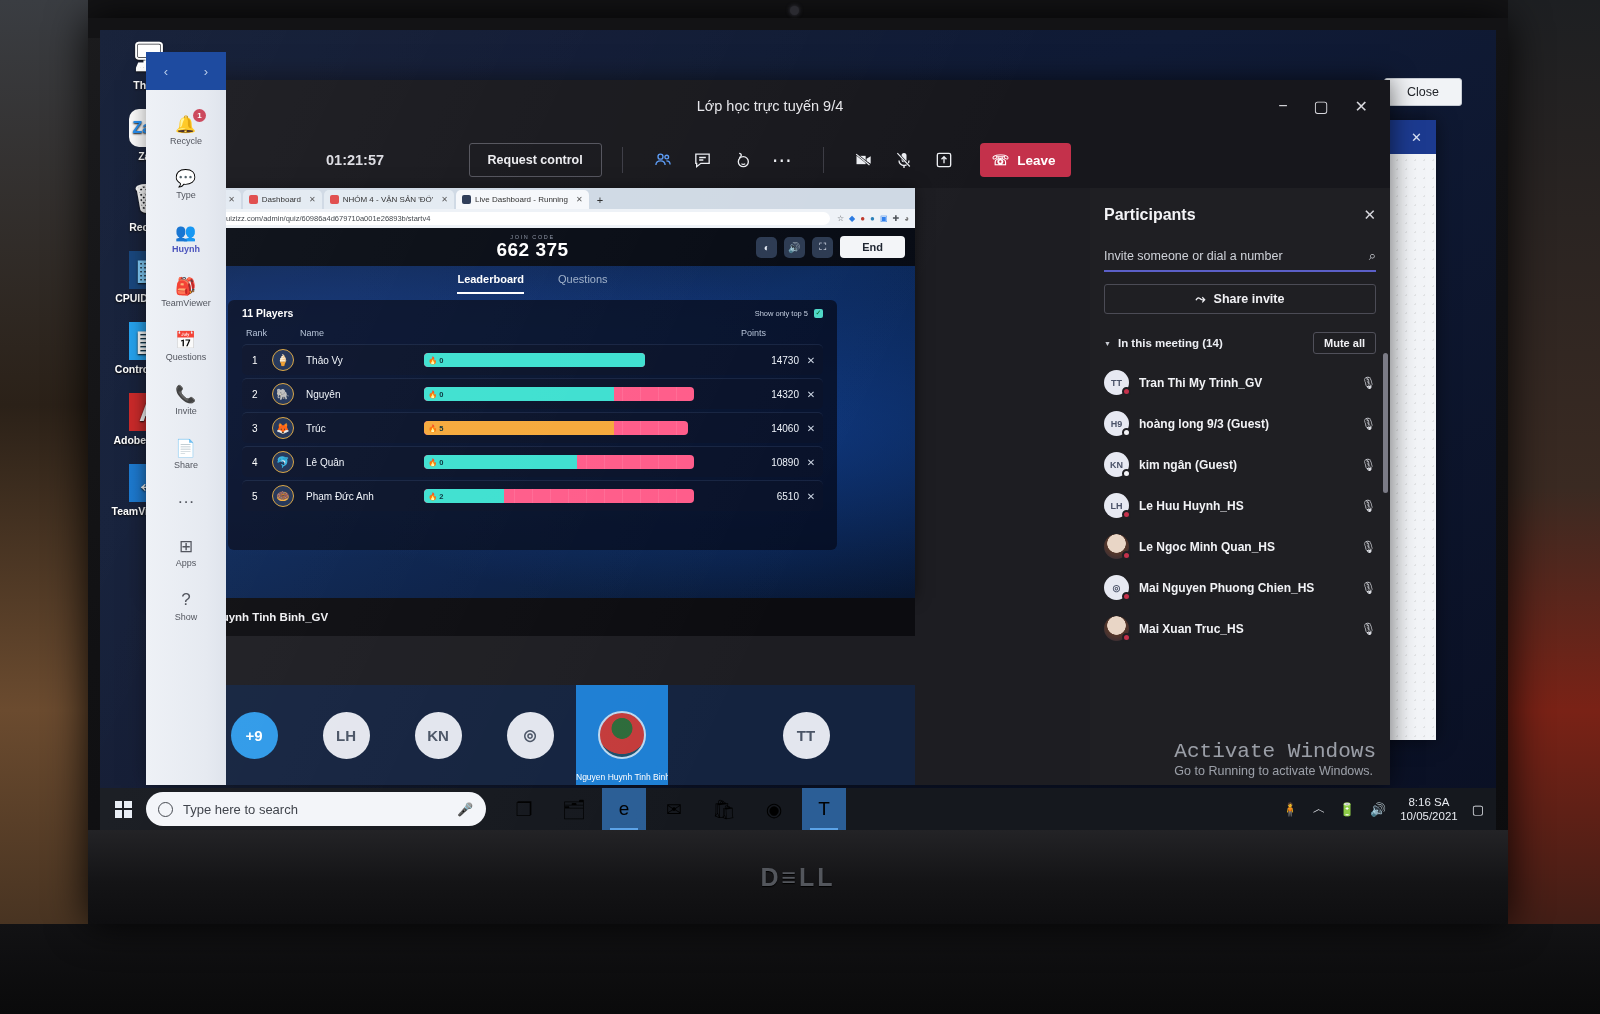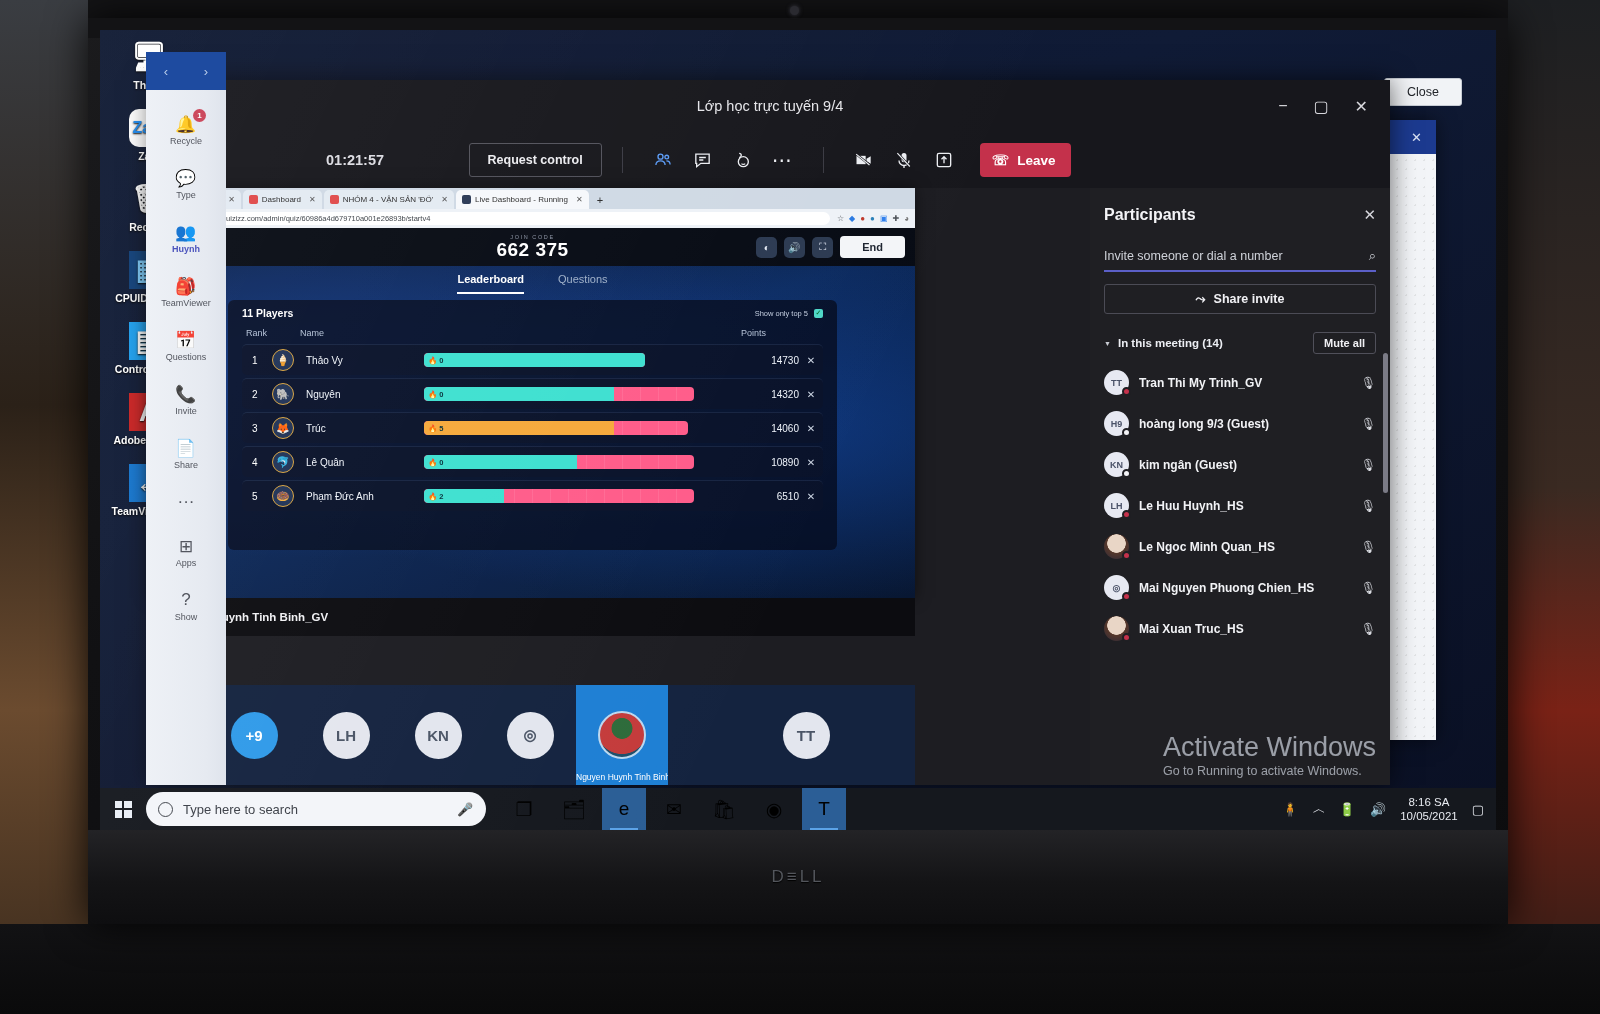--- a/index.html
+++ b/index.html
@@ -44,21 +44,21 @@
     mix-blend-mode: screen;
   }
   .chin {
     position: absolute; left: 88px; top: 830px; width: 1420px; height: 94px;
     background: linear-gradient(180deg,#232326 0%, #141416 55%, #0e0e10 100%);
     border-radius: 0 0 10px 10px;
     display: flex; align-items: center; justify-content: center;
   }
   .dell-logo {
     font-family: "Liberation Sans", sans-serif;
-    font-size: 17px; letter-spacing: 3px; font-weight: 400;
+    font-size: 25px; letter-spacing: 3px; font-weight: 700;
     color: #53565c; text-shadow: 0 1px 1px #000;
   }
   .desk {
     position: absolute; left: 0; top: 0; width: 88px; height: 1014px;
     background: linear-gradient(180deg,#3a3d42 0%, #2b2118 40%, #6b4b2f 70%, #3a2a1c 100%);
   }
   .desk-r {
     position: absolute; right: 0; top: 0; width: 92px; height: 1014px;
     background: linear-gradient(180deg,#1d1f22 0%, #3a2a22 48%, #7a2216 70%, #2a1c16 100%);
   }
@@ -367,21 +367,21 @@
     position: absolute; left: 46px; top: 22px; width: 80px; height: 38px;
     background: #1e4ba0; display: flex; align-items: center; justify-content: space-around;
     color: #b9cdea; font-size: 13px; z-index: 6;
   }
 
   
   .watermark {
     position: absolute; right: 120px; bottom: 52px; text-align: left;
     color: rgba(230,238,248,.62); pointer-events: none; z-index: 20;
   }
-  .watermark .w1 { font-size: 27px; }
+  .watermark .w1 { font-size: 21px; font-family: Liberation Mono, monospace; }
   .watermark .w2 { font-size: 12.5px; margin-top: 1px; }
 
   
   #taskbar {
     position: absolute; left: 0; bottom: 0; width: 1396px; height: 42px;
     background: #15181e; display: flex; align-items: center;
   }
   .tb-start { width: 46px; display: flex; align-items: center; justify-content: center; }
   .tb-start .w { width: 17px; height: 17px; display: grid; grid-template-columns: 1fr 1fr; grid-gap: 2px; }
   .tb-start .w i { background: #e8edf5; display: block; }

